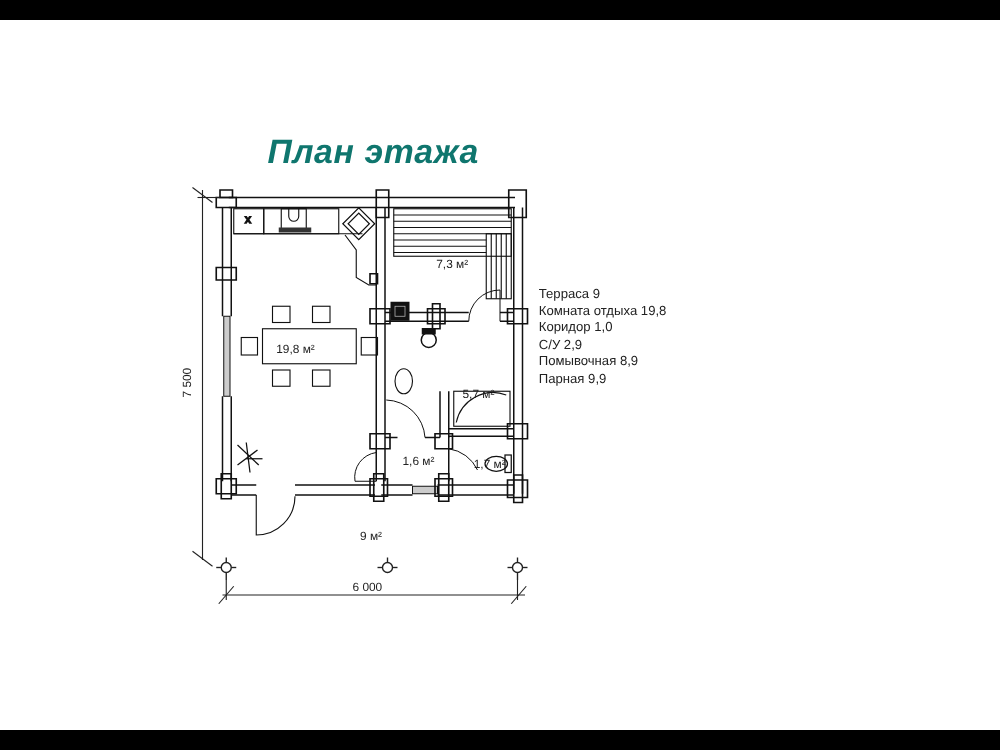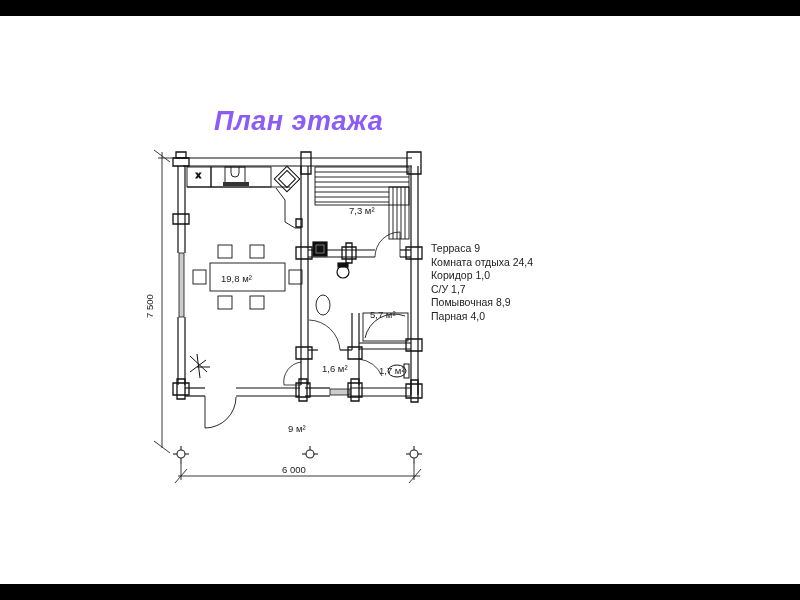--- a/index.html
+++ b/index.html
@@ -8,47 +8,47 @@
       background: #ffffff;
       font-family: "Liberation Sans", sans-serif;
     }
     .bar { position: absolute; left: 0; width: 800px; background: #000; }
     .bar.top { top: 0; height: 16px; }
     .bar.bottom { top: 584px; height: 16px; }
     .title {
       position: absolute; left: 214px; top: 106px;
       font-family: "Liberation Sans", sans-serif;
       font-weight: bold; font-style: italic; font-size: 27px;
-      color: #8b5cf6; letter-spacing: 0.5px;
+      color: #0f766e; letter-spacing: 0.5px;
     }
     .legend {
-      position: absolute; left: 431px; top: 242px;
+      position: absolute; left: 431px; top: 229px;
       font-family: "Liberation Sans", sans-serif;
       font-size: 10.5px; line-height: 13.6px; color: #222;
     }
     .legend div { white-space: nowrap; }
     svg.plan { position: absolute; left: 0; top: 0; }
     .lbl { font-family: "Liberation Sans", sans-serif; font-size: 9.5px; fill: #222; }
     .dim { font-family: "Liberation Sans", sans-serif; font-size: 9.5px; fill: #222; }
   </style>
 </head>
 <body>
 
 <div class="bar top"></div>
 <div class="bar bottom"></div>
 
 <div class="title">План этажа</div>
 
 <div class="legend">
   <div>Терраса 9</div>
-  <div>Комната отдыха 24,4</div>
+  <div>Комната отдыха 19,8</div>
   <div>Коридор 1,0</div>
-  <div>С/У 1,7</div>
+  <div>С/У 2,9</div>
   <div>Помывочная 8,9</div>
-  <div>Парная 4,0</div>
+  <div>Парная 9,9</div>
 </div>
 
 <svg class="plan" width="800" height="600" viewBox="0 0 800 600">
   <g fill="none" stroke="#111" stroke-width="1.2">
 
     <g>
 
       <line x1="183" y1="158" x2="412" y2="158"></line>
       <line x1="183" y1="166" x2="412" y2="166"></line>
 

